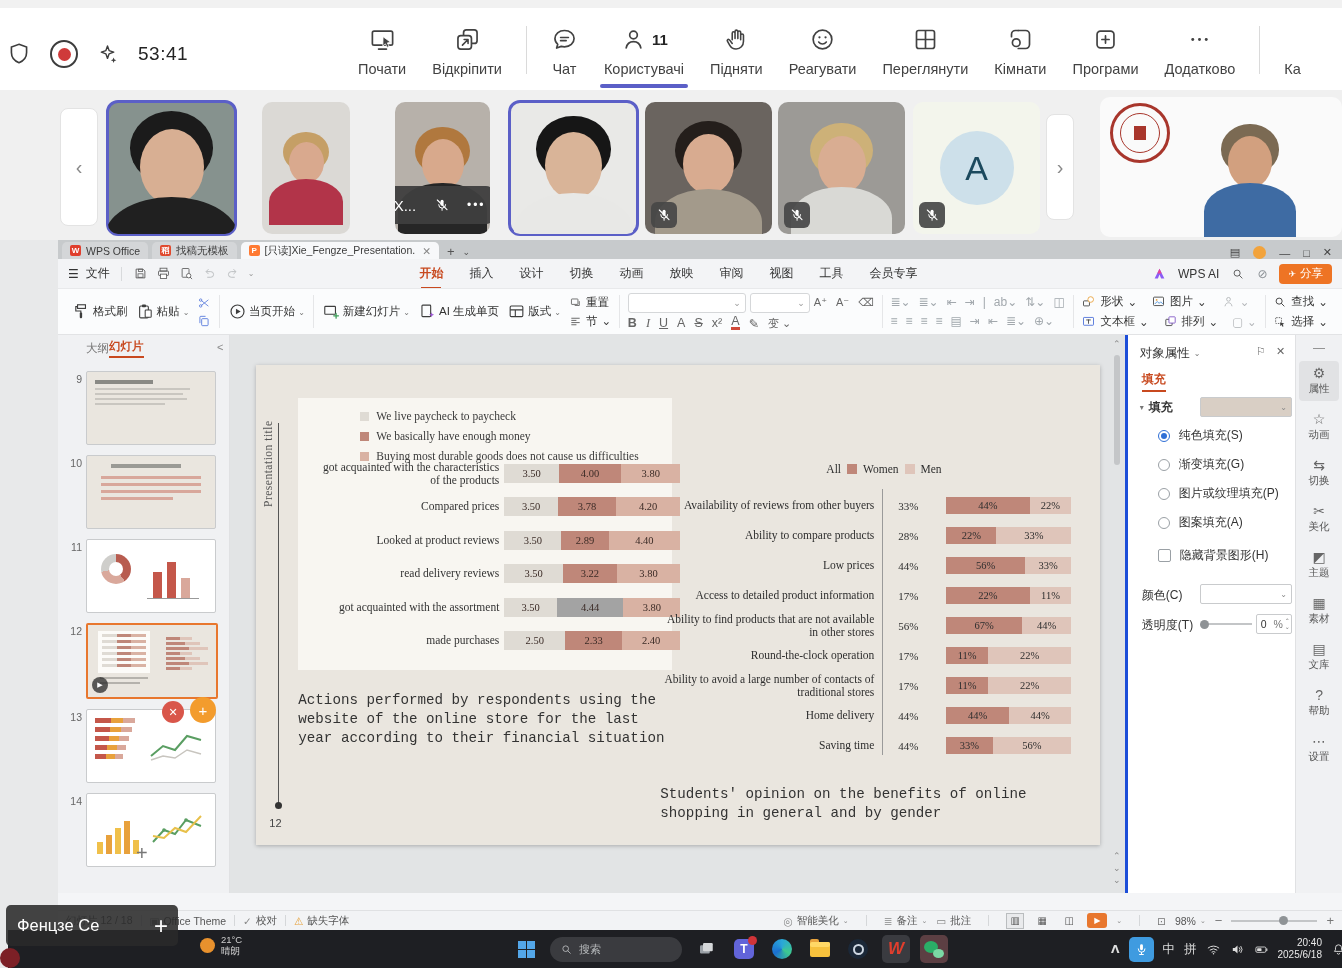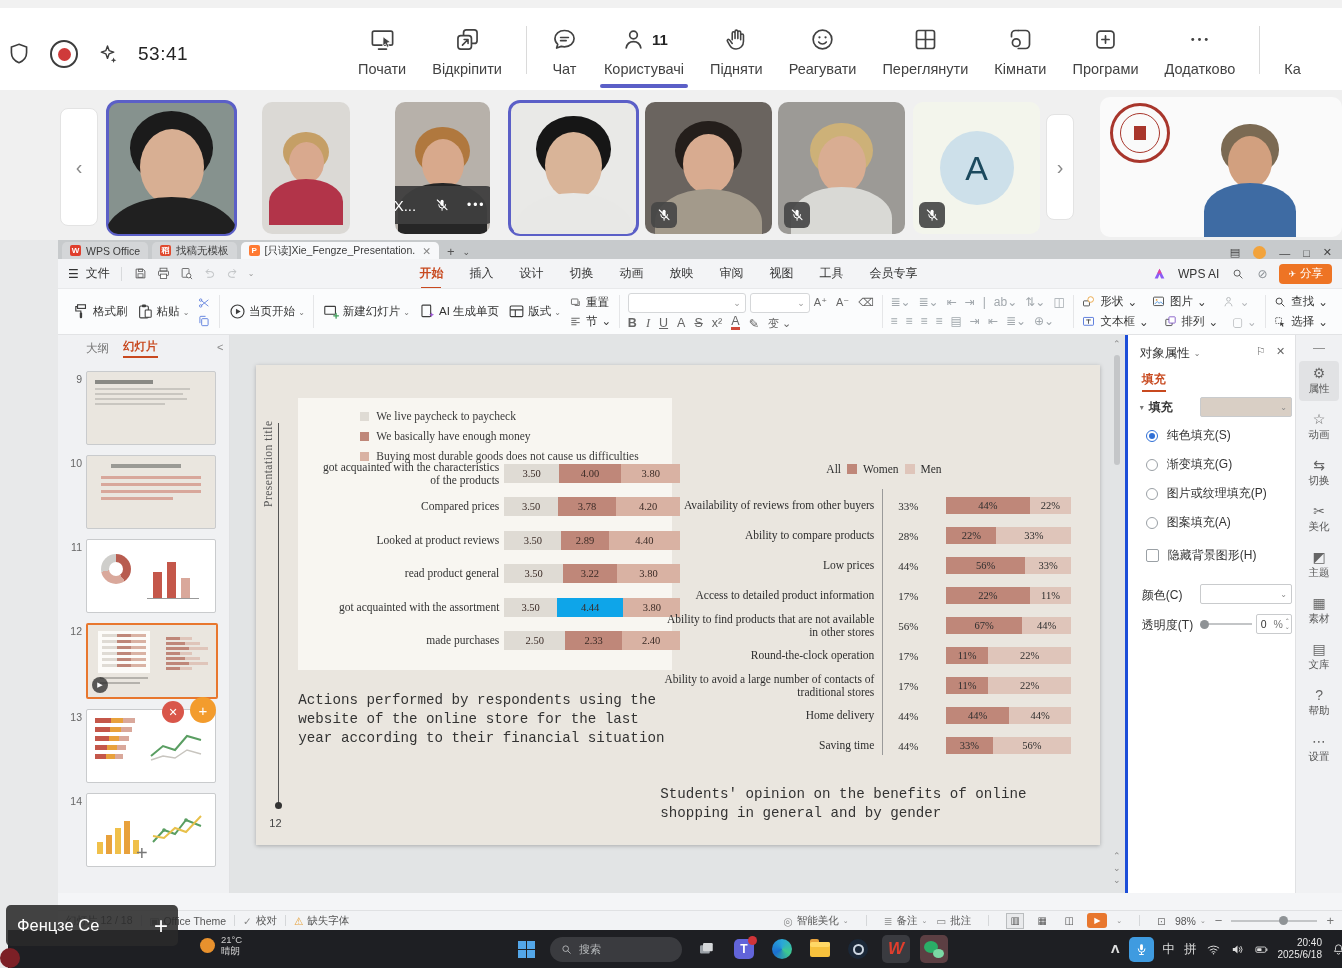--- a/index.html
+++ b/index.html
@@ -69,21 +69,21 @@
   .rbtn .car{font-size:8px;color:#777}
   .rstack{display:flex;flex-direction:column;justify-content:center;gap:4px}
   .rrow{display:flex;align-items:center;gap:4px;font-size:11.5px;color:#333;cursor:pointer;white-space:nowrap}
   .sel{background:#fff;border:1px solid #d5d7d9;border-radius:3px;height:18px;display:flex;align-items:center;justify-content:flex-end;padding:0 4px;color:#999;font-size:9px}
   .fontletters{display:flex;align-items:center;gap:9px;color:#666;font-size:12.5px}
   .grayglyphs{display:flex;align-items:center;gap:8px;color:#a2a8ad;font-size:12px}
 
   #wps-body{left:0;top:95px;width:1284px;height:558px;display:flex}
   
   #slide-panel{width:172px;height:558px;background:#f0f1f3;border-right:1px solid #e0e1e3;position:relative}
-  #panel-header{height:26px;display:flex;align-items:center;gap:14px;padding-left:28px;font-size:11.5px;color:#777}
+  #panel-header{height:26px;display:flex;align-items:center;padding-left:28px;font-size:11.5px;color:#777}
   #panel-header .ptab.active{color:#c8491f;font-weight:bold;border-bottom:2px solid #c8491f;padding-bottom:2px}
   #panel-collapse{position:absolute;right:6px;top:6px;color:#888;font-size:11px;cursor:pointer}
   .thumb-row{display:flex;align-items:flex-start;margin:10px 4px 0 0}
   .thumb-num{width:24px;text-align:right;font-size:10.5px;color:#666;padding-top:2px;margin-right:4px}
   .thumb{width:128px;height:72px;background:#fff;border:1px solid #c9cbcd;border-radius:2px;position:relative;overflow:hidden;cursor:pointer}
   .thumb.selected{border:2px solid #e8772e}
   #add-slide{position:absolute;left:78px;bottom:28px;font-size:20px;color:#777;cursor:pointer}
   .play-ov{position:absolute;left:4px;bottom:4px;width:16px;height:16px;border-radius:50%;background:rgba(40,40,40,.75);
            display:flex;align-items:center;justify-content:center;color:#fff;font-size:7px}
   
@@ -121,21 +121,21 @@
   #cv-scroll{position:absolute;right:2px;top:4px;width:12px;height:548px;color:#888;font-size:9px;text-align:center}
   #cv-thumb{position:absolute;left:3px;top:16px;width:6px;height:110px;border-radius:3px;background:#c4c6c8}
   
   #props{width:168px;height:558px;background:#fff;border-left:3px solid #1d4ed8;position:relative;font-size:12px;color:#333}
   #props-head{position:absolute;left:12px;top:10px;font-size:12.5px;color:#333;display:flex;gap:4px;align-items:center}
   #props-icons{position:absolute;right:10px;top:10px;display:flex;gap:10px;color:#666}
   #props-tab{position:absolute;left:14px;top:36px;color:#c8491f;font-weight:bold;border-bottom:2px solid #c8491f;padding-bottom:2px}
   #fill-section{position:absolute;left:12px;top:64px;font-weight:bold;display:flex;gap:5px;align-items:center}
   .drop{position:absolute;height:18px;border:1px solid #c9cbcd;border-radius:2px;display:flex;align-items:center;
         justify-content:flex-end;padding-right:4px;color:#888;font-size:8px}
-  .opt{position:absolute;left:18px;display:flex;align-items:center;gap:9px;font-size:12px;color:#333}
+  .opt{position:absolute;left:30px;display:flex;align-items:center;gap:9px;font-size:12px;color:#333}
   .radio{width:12px;height:12px;border:1px solid #9aa0a5;border-radius:50%;box-sizing:border-box}
   .radio.on{border:1px solid #2f6fd6;display:flex;align-items:center;justify-content:center}
   .radio.on i{width:6px;height:6px;border-radius:50%;background:#2f6fd6}
   .chk{width:11px;height:11px;border:1px solid #9aa0a5;border-radius:2px}
   
   #side-strip{width:46px;height:558px;background:#f0f1f3;border-left:1px solid #e0e1e3;display:flex;flex-direction:column;align-items:center}
   .strip-item{width:40px;padding:5px 0;margin-top:6px;display:flex;flex-direction:column;align-items:center;gap:2px;
               font-size:10.5px;color:#555;border-radius:4px;cursor:pointer}
   .strip-item .si{font-size:14px;color:#666;line-height:14px}
   .strip-item.active{background:#e1e2e4}
@@ -809,32 +809,32 @@
               </div>
               <div class="cl-row">
                 <div class="cl-lab">Looked at product reviews</div>
                 <div class="cl-bar">
                   <div class="cl-seg" style="width:57.1px;background:#dfdbd4">3.50</div>
                   <div class="cl-seg" style="width:47.1px;background:#bf8779">2.89</div>
                   <div class="cl-seg" style="width:71.8px;background:#d9b2a3">4.40</div>
                 </div>
               </div>
               <div class="cl-row">
-                <div class="cl-lab">read product general</div>
+                <div class="cl-lab">read delivery reviews</div>
                 <div class="cl-bar">
                   <div class="cl-seg" style="width:58.6px;background:#dfdbd4">3.50</div>
                   <div class="cl-seg" style="width:53.9px;background:#bf8779">3.22</div>
                   <div class="cl-seg" style="width:63.6px;background:#d9b2a3">3.80</div>
                 </div>
               </div>
               <div class="cl-row">
                 <div class="cl-lab">got acquainted with the assortment</div>
                 <div class="cl-bar">
                   <div class="cl-seg" style="width:52.5px;background:#dfdbd4">3.50</div>
-                  <div class="cl-seg" style="width:66.6px;background:#0ea5e9">4.44</div>
+                  <div class="cl-seg" style="width:66.6px;background:#a3a3a3">4.44</div>
                   <div class="cl-seg" style="width:57.0px;background:#d9b2a3">3.80</div>
                 </div>
               </div>
               <div class="cl-row">
                 <div class="cl-lab">made purchases</div>
                 <div class="cl-bar">
                   <div class="cl-seg" style="width:60.9px;background:#dfdbd4">2.50</div>
                   <div class="cl-seg" style="width:56.7px;background:#bf8779">2.33</div>
                   <div class="cl-seg" style="width:58.4px;background:#d9b2a3">2.40</div>
                 </div>

